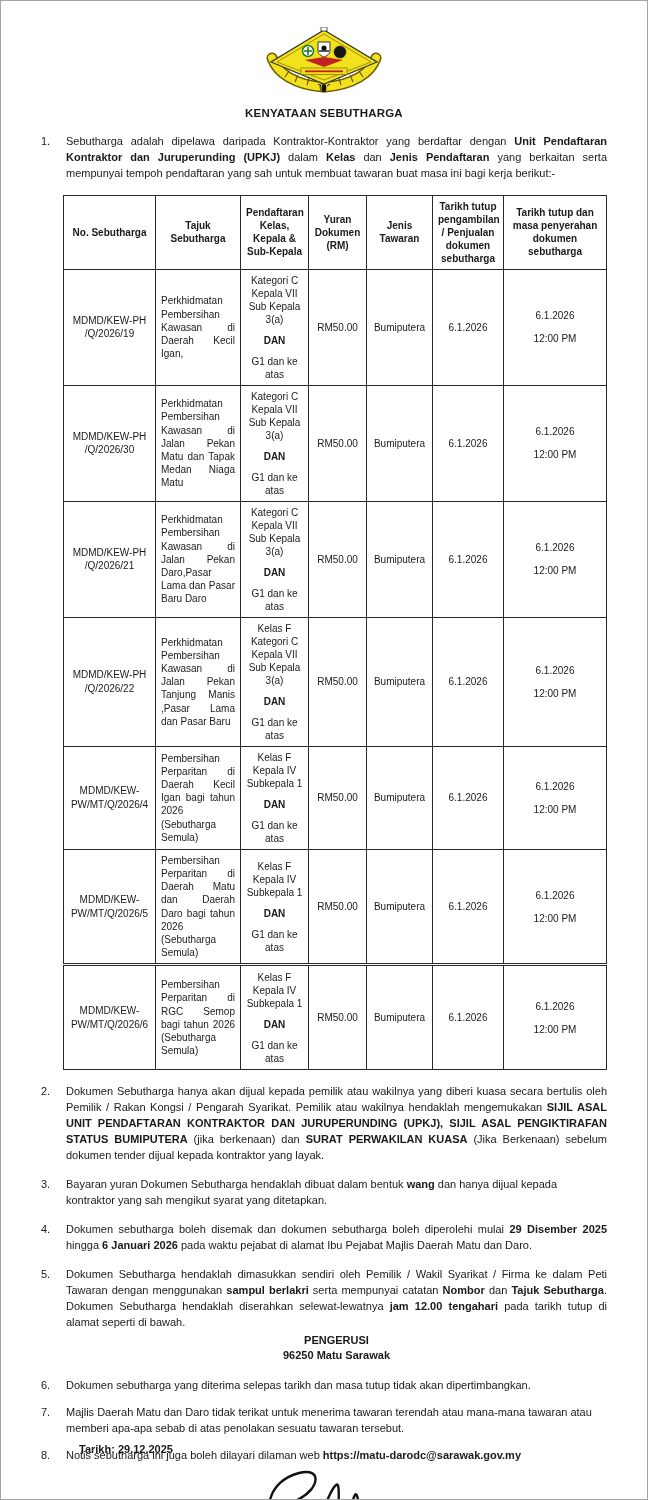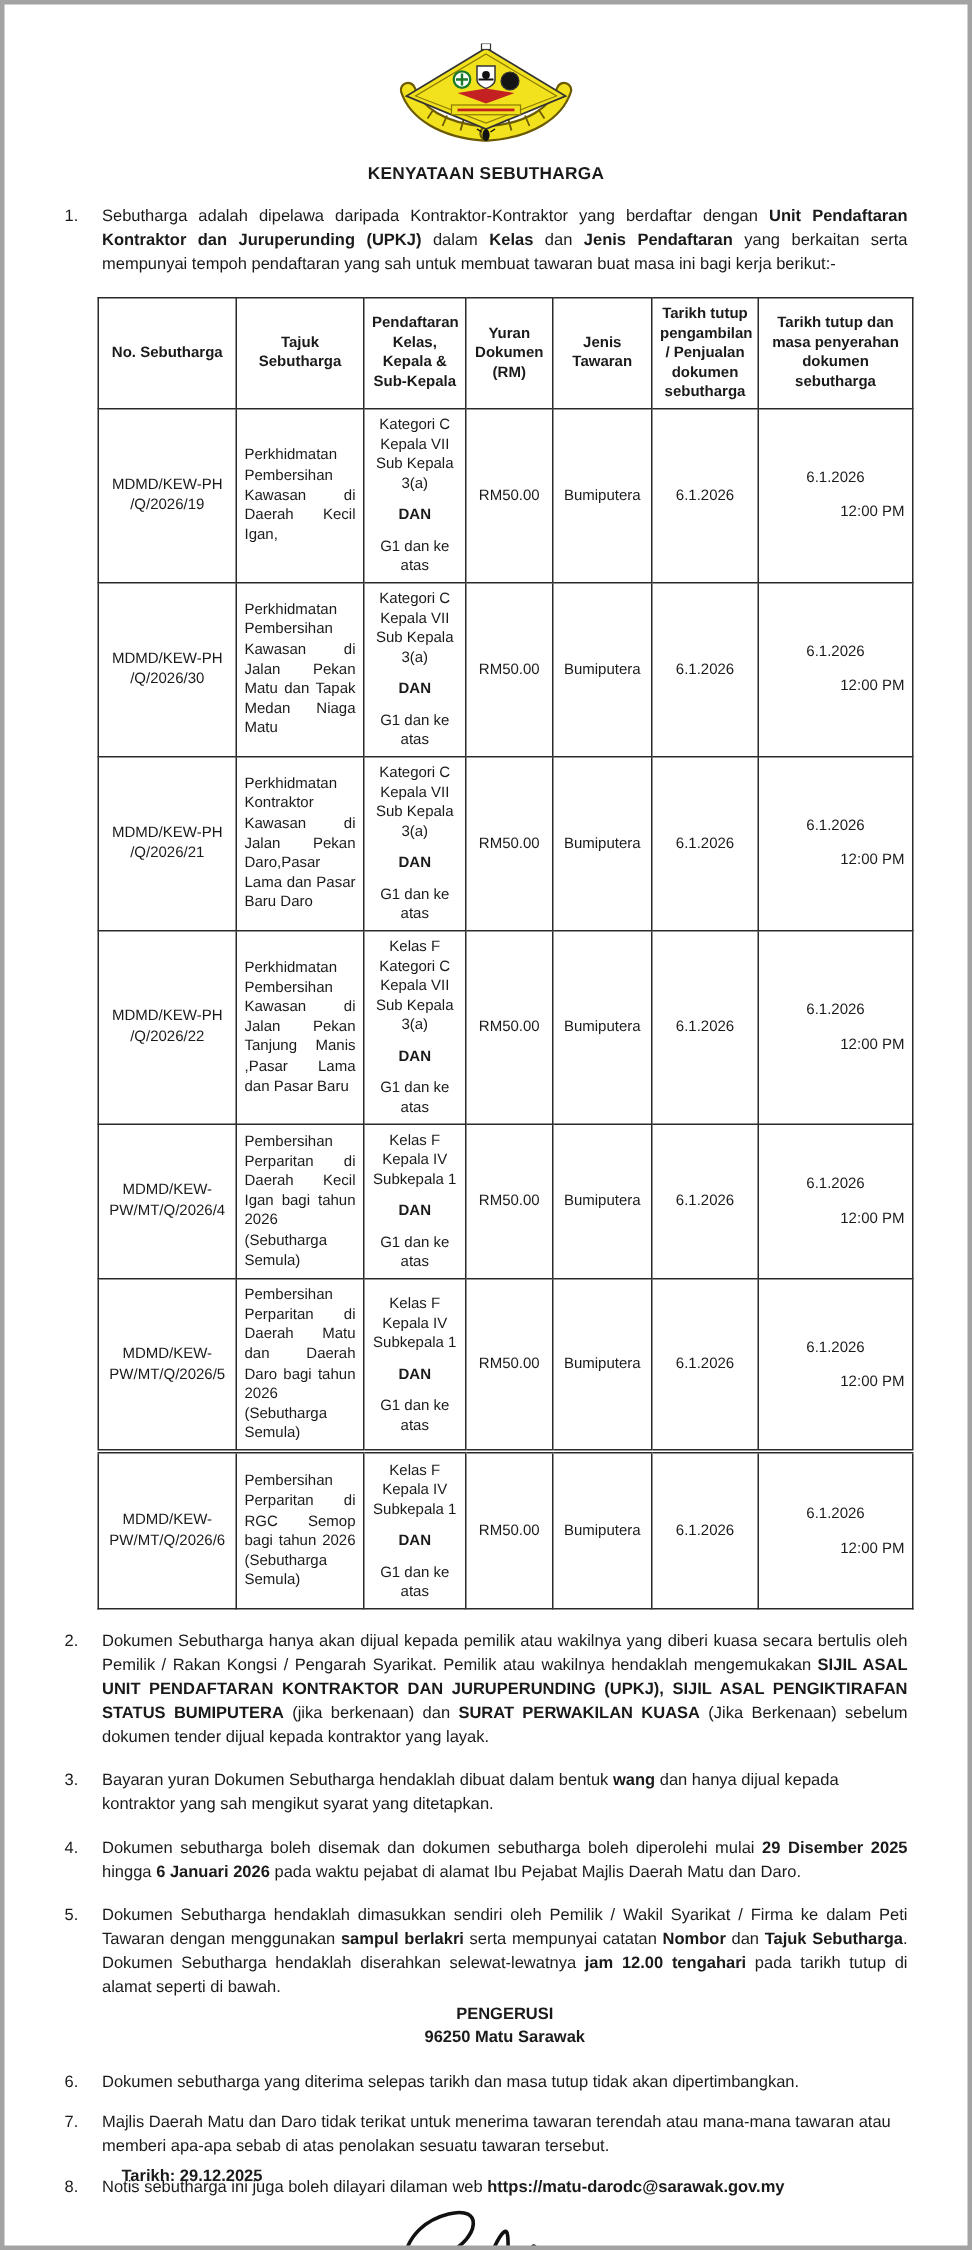--- a/index.html
+++ b/index.html
@@ -1,20 +1,20 @@
 <!DOCTYPE html>
 <html><head>
 <meta charset="utf-8">
 <style>
   html,body { margin:0; padding:0; background:#fff; }
   .page {
     position:relative;
     width:648px; height:1500px;
     box-sizing:border-box;
-    border:3px solid #a3a3a3;
+    border:1px solid #a3a3a3;
     background:#fff;
     font-family:"Liberation Sans", sans-serif;
     color:#1a1a1a;
     padding:26px 40px 0 40px;
     overflow:hidden;
   }
   .logo-wrap { text-align:center; }
   .doc-title {
     text-align:center;
     font-size:11.5px;
@@ -55,21 +55,21 @@
   tr.hdr    { height:72px; }
   tr.r0 { height:112px; } tr.r1 { height:100px; } tr.r2 { height:100px; }
   tr.r3 { height:120px; } tr.r4 { height:100px; } tr.r5 { height:95px; }
   tr.r6 { height:105px; }
   tr.dbl td { border-top:3px double #2a2a2a; }
   td.c-no, td.c-yuran, td.c-jenis, td.c-t1, td.c-t2, td.c-reg { text-align:center; }
   td.c-tajuk { text-align:justify; line-height:1.32; }
   td.c-no { line-height:1.35; overflow-wrap:break-word;margin-top:48px; }
   .reg-mid { font-weight:bold; margin:9px 0; }
   .reg-top, .reg-bot { line-height:1.3; }
-  .t2-time { margin-top:12px;text-align:right; }
+  .t2-time { margin-top:12px; }
 
   .address-block {
     text-align:center;
     font-weight:bold;
     font-size:11px;
     line-height:1.42;
     margin-top:2px;
   }
   .sig-area { text-align:center; margin-top:2px; }
   .sig-svg { display:block; margin:0 auto -22px auto; }
@@ -167,21 +167,21 @@
       <td class="c-jenis">Bumiputera</td>
       <td class="c-t1">6.1.2026</td>
       <td class="c-t2">
         <div>6.1.2026</div>
         <div class="t2-time">12:00 PM</div>
       </td>
     </tr>
 
     <tr class="r2">
       <td class="c-no">MDMD/KEW-PH /Q/2026/21</td>
-      <td class="c-tajuk">Perkhidmatan Kontraktor Kawasan di Jalan Pekan Daro,Pasar Lama dan Pasar Baru Daro</td>
+      <td class="c-tajuk">Perkhidmatan Pembersihan Kawasan di Jalan Pekan Daro,Pasar Lama dan Pasar Baru Daro</td>
       <td class="c-reg">
         <div class="reg-top">Kategori C Kepala VII Sub Kepala 3(a)</div>
         <div class="reg-mid">DAN</div>
         <div class="reg-bot">G1 dan ke atas</div>
       </td>
       <td class="c-yuran">RM50.00</td>
       <td class="c-jenis">Bumiputera</td>
       <td class="c-t1">6.1.2026</td>
       <td class="c-t2">
         <div>6.1.2026</div>

